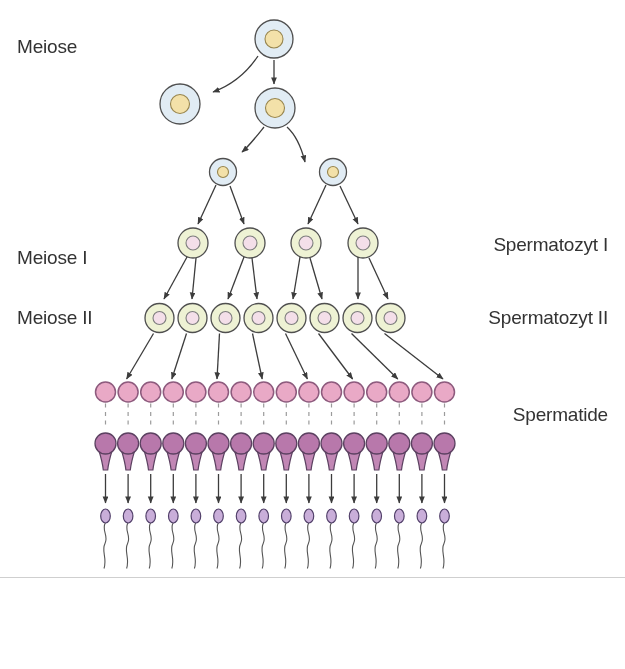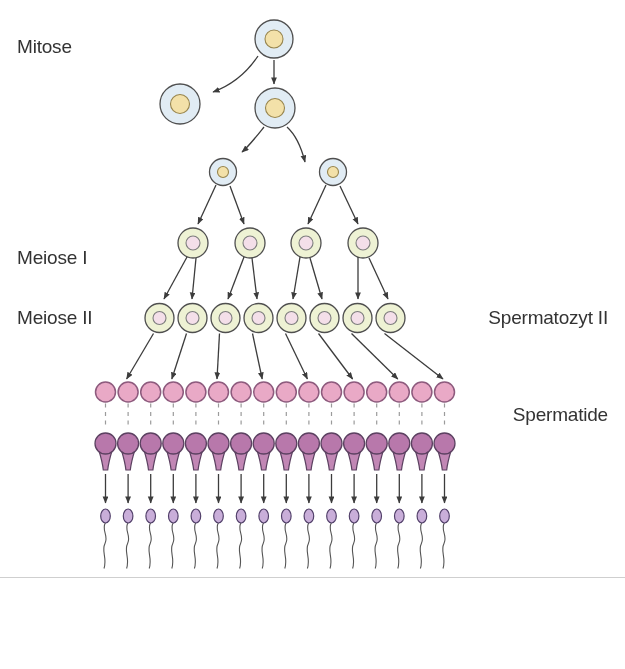--- a/index.html
+++ b/index.html
@@ -216,24 +216,25 @@
         <ellipse cx="376.70000000000005" cy="516" rx="4.8" ry="7" fill="#c9aed9" stroke="#52406a" stroke-width="1.2"></ellipse>
         <path d="M 399.3 522.5 c -4.5 8 3.5 13 -0.5 21 c -4 8 2.5 14 -1 25" fill="none" stroke="#555555" stroke-width="1.1"></path>
         <ellipse cx="399.3" cy="516" rx="4.8" ry="7" fill="#c9aed9" stroke="#52406a" stroke-width="1.2"></ellipse>
         <path d="M 421.90000000000003 522.5 c -4.5 8 3.5 13 -0.5 21 c -4 8 2.5 14 -1 25" fill="none" stroke="#555555" stroke-width="1.1"></path>
         <ellipse cx="421.90000000000003" cy="516" rx="4.8" ry="7" fill="#c9aed9" stroke="#52406a" stroke-width="1.2"></ellipse>
         <path d="M 444.5 522.5 c -4.5 8 3.5 13 -0.5 21 c -4 8 2.5 14 -1 25" fill="none" stroke="#555555" stroke-width="1.1"></path>
         <ellipse cx="444.5" cy="516" rx="4.8" ry="7" fill="#c9aed9" stroke="#52406a" stroke-width="1.2"></ellipse>
       </g>
     </svg>
 
-  <div class="lbl lbl-left" style="top:37px">Mitose</div>
+  <div class="lbl lbl-left" style="top:37px">Meiose</div>
   <div class="lbl lbl-left" style="top:248px">Meiose I</div>
   <div class="lbl lbl-left" style="top:308px">Meiose II</div>
 
+  <div class="lbl lbl-right" style="top:235px">Spermatozyt I</div>
   <div class="lbl lbl-right" style="top:405px">Spermatide</div>
   <div class="lbl lbl-right" style="top:308px">Spermatozyt II</div>
 </div>
 
 <div class="divider"></div>
 
 <div class="footer">
   
   
   

